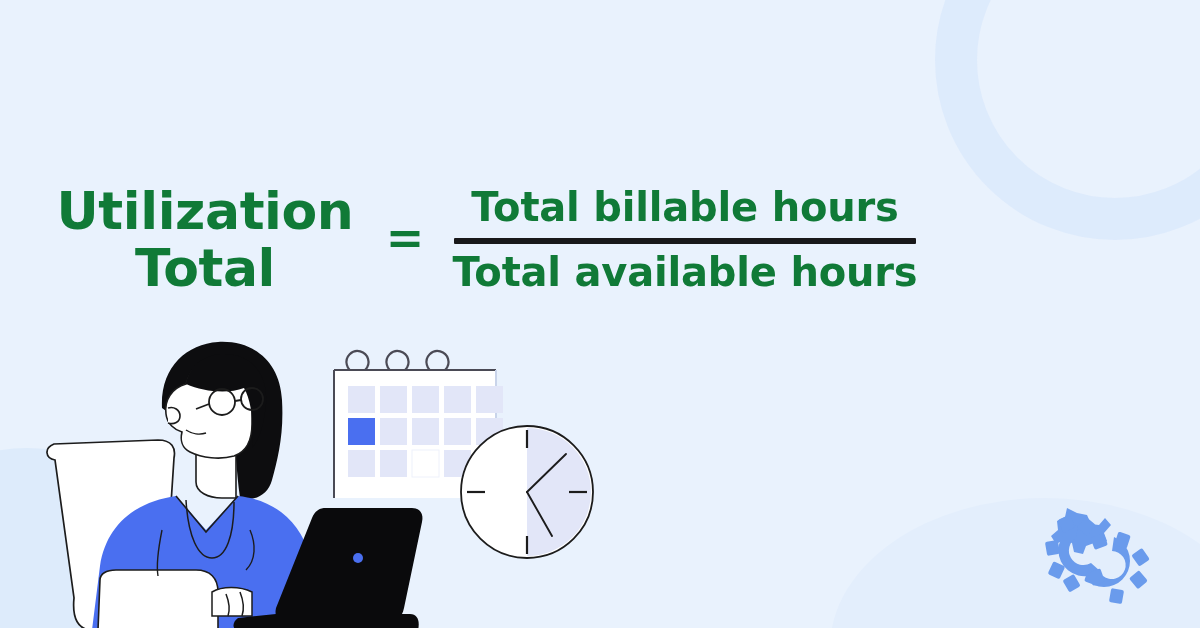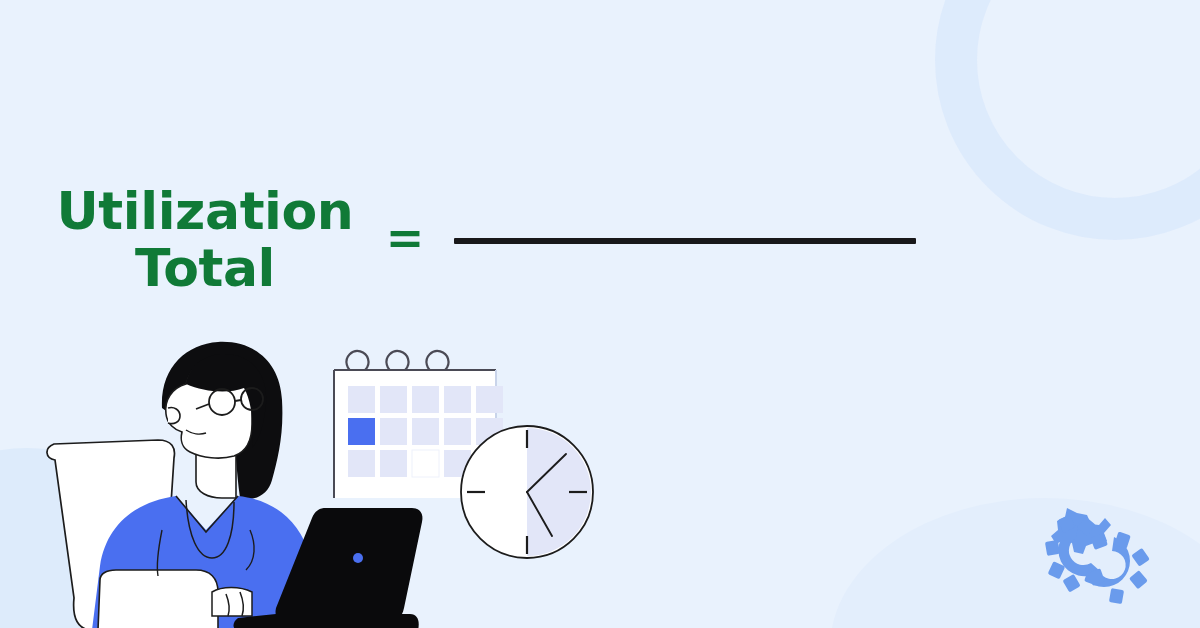--- a/index.html
+++ b/index.html
@@ -125,21 +125,23 @@
   <div class="formula">
 
     <div class="lhs f-green">
       <span class="l1">Utilization</span>
       <span class="l2">Total</span>
     </div>
 
     <div class="eq f-green">=</div>
 
     <div class="frac">
+      <div class="num f-green">Total billable hours</div>
       <div class="bar"></div>
+      <div class="den f-green">Total available hours</div>
     </div>
 
   </div>
 
   <div class="illus">
     <svg width="700" height="300" viewBox="0 0 700 300" xmlns="http://www.w3.org/2000/svg">
 
       <g>
 
         <g fill="none" stroke="#4a4a55" stroke-width="2.2">

